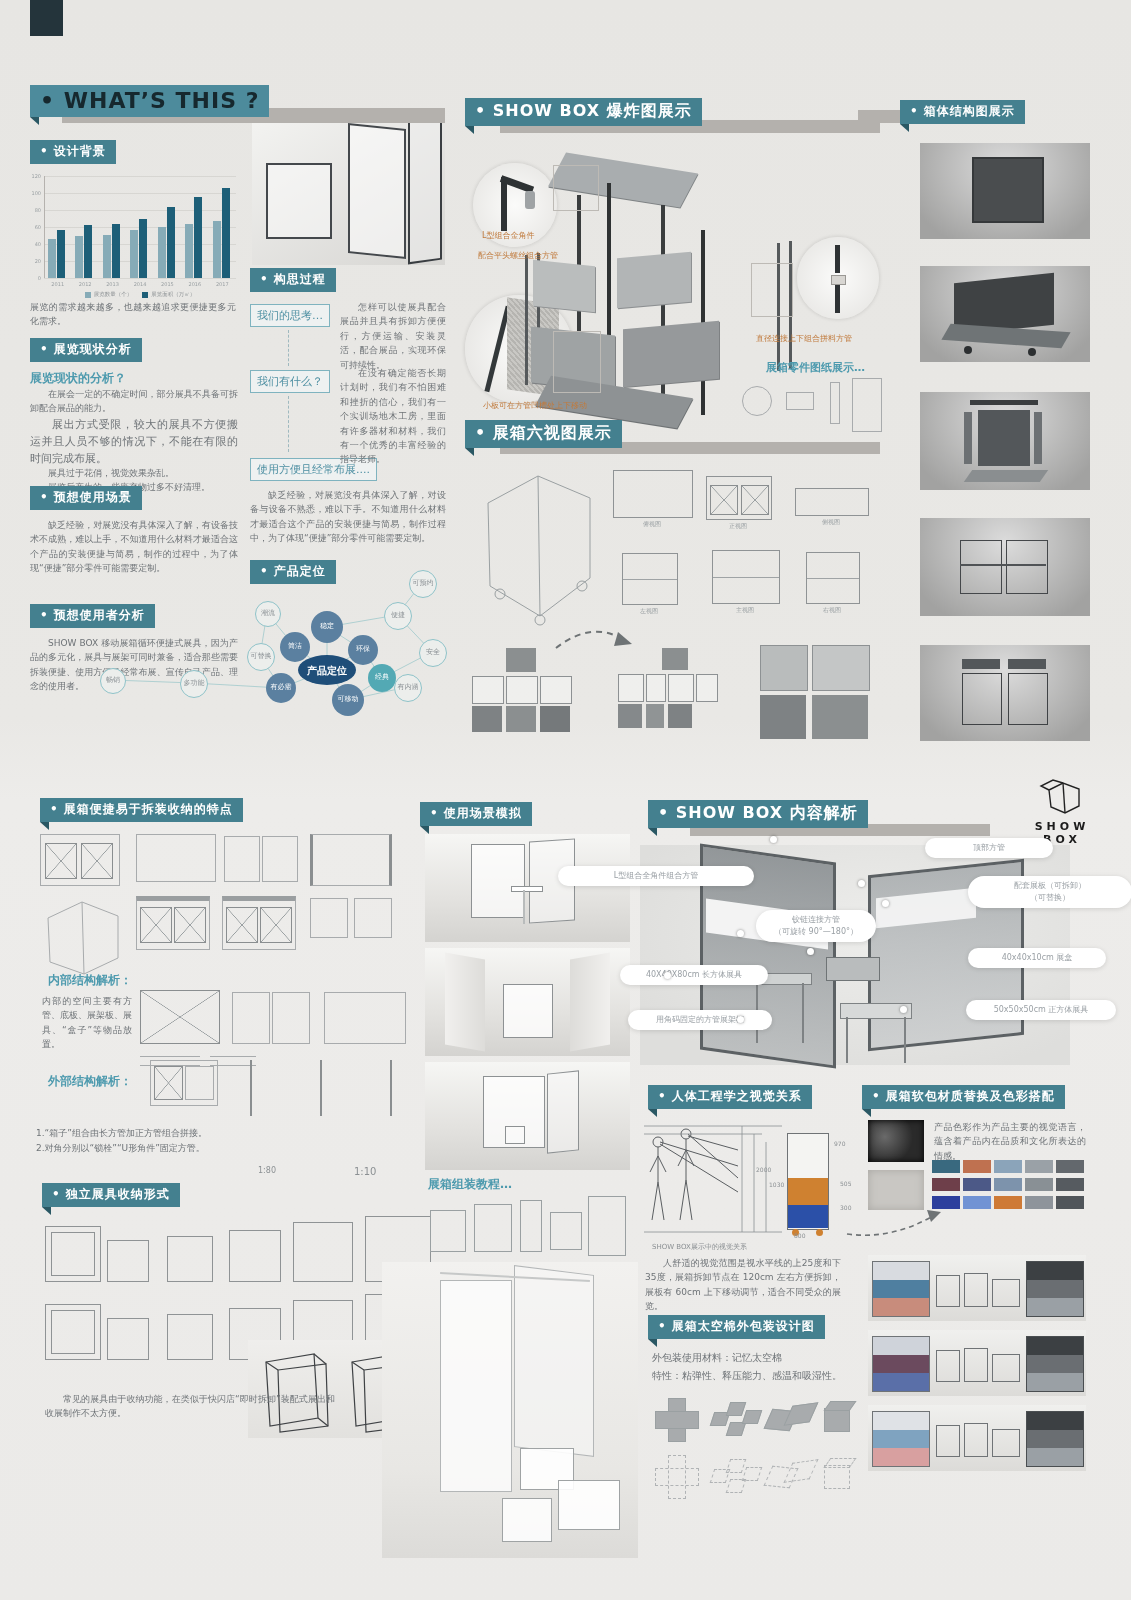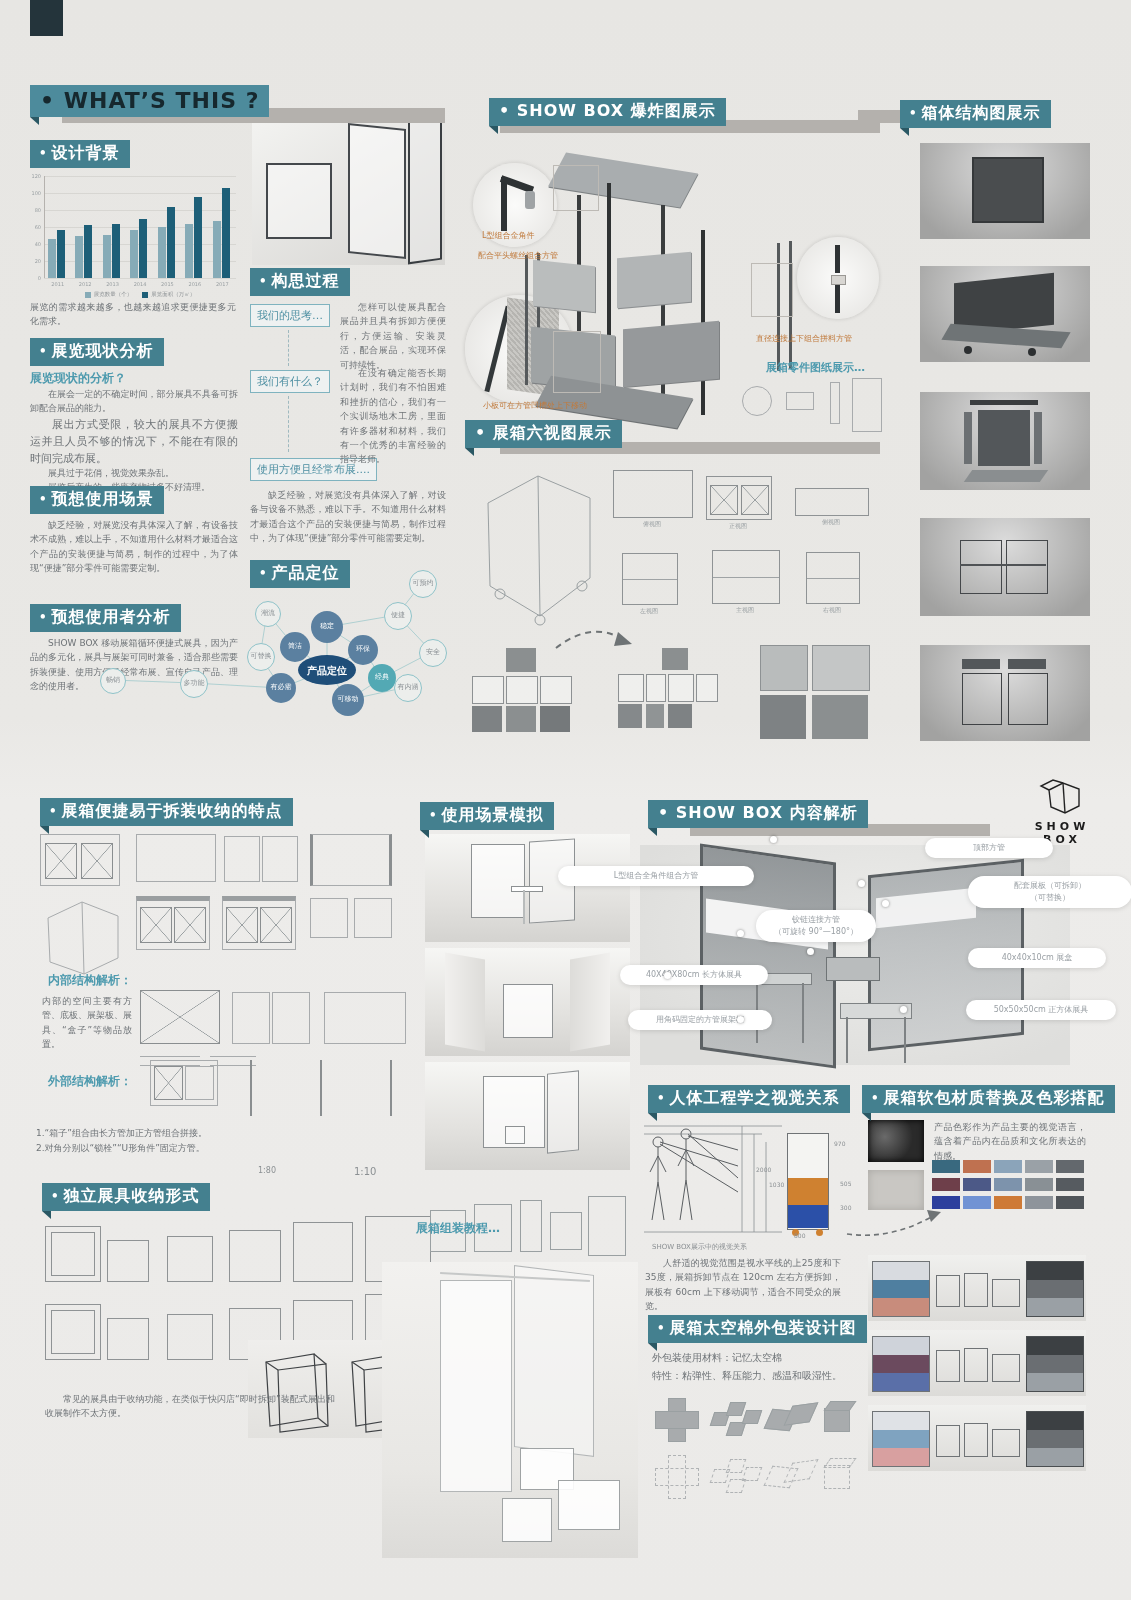--- a/index.html
+++ b/index.html
@@ -3,21 +3,21 @@
 <meta charset="utf-8">
 <style>
   html,body{margin:0;padding:0;background:#d8d7d5;}
   #canvas{position:relative;width:1131px;height:1600px;margin:0 auto;overflow:hidden;
     background:linear-gradient(180deg,#e7e6e3 0%,#e9e8e5 45%,#edecea 50%,#ebeae8 100%);
     font-family:"DejaVu Sans","Liberation Sans",sans-serif;}
   .abs{position:absolute;}
   .hdr{position:absolute;background:#44808f;color:#fff;font-weight:bold;white-space:nowrap;
        padding:3px 10px 4px 10px;z-index:5;letter-spacing:1px;}
   .hdr.big{font-size:16px;}
-  .hdr.md{font-size:16px;font-family:Liberation Serif, serif;}
+  .hdr.md{font-size:12px;}
   .fold::before{content:'';position:absolute;left:0;top:100%;width:0;height:0;
        border-top:8px solid #2a5864;border-left:9px solid transparent;}
   .tailbar{position:absolute;background:#b4b1ad;z-index:1;}
   .txt{position:absolute;color:#6e7377;font-size:9px;line-height:1.6;text-align:justify;z-index:4;}
   .lbl-teal{position:absolute;color:#4d9aae;font-weight:bold;z-index:4;}
   .lbl-orange{position:absolute;color:#c07a3c;font-size:8px;z-index:4;white-space:nowrap;}
   .render{position:absolute;background:linear-gradient(150deg,#f3f3f1, #d7d6d3);}
   .render.dark{background:radial-gradient(ellipse at 50% 25%, #dcdcdc 0%, #a2a2a1 85%);}
   .render.room{background:linear-gradient(180deg,#f6f6f4 0%,#e3e2df 60%,#d4d3d0 100%);}
   .wire{position:absolute;border:1px solid #8d9193;background:rgba(255,255,255,.30);}
@@ -175,21 +175,21 @@
       <div class="bubble outline" style="left: 334px; top: 5px; width: 26px; height: 26px;">可预约</div>
       <div class="bubble outline" style="left: 344px; top: 74px; width: 26px; height: 26px;">安全</div>
       <div class="bubble outline" style="left: 319px; top: 109px; width: 26px; height: 26px;">有内涵</div>
       <div class="bubble outline" style="left: 180px; top: 36px; width: 24px; height: 24px;">潮流</div>
       <div class="bubble outline" style="left: 172px; top: 78px; width: 26px; height: 26px;">可替换</div>
       <div class="bubble outline" style="left: 25px; top: 103px; width: 24px; height: 24px;">畅销</div>
       <div class="bubble outline" style="left: 105px; top: 105px; width: 26px; height: 26px;">多功能</div>
     </div>
 
   <div class="tailbar" style="left:500px;top:120px;width:380px;height:13px;"></div>
-  <div class="hdr big fold" style="left:465px;top:98px;margin-left:24px;"><span>• SHOW BOX 爆炸图展示</span></div>
+  <div class="hdr big fold" style="left:465px;top:98px;"><span>• SHOW BOX 爆炸图展示</span></div>
 
   <div class="abs" style="left:465px;top:135px;width:415px;height:300px;">
 
     <div class="abs" style="left:8px;top:28px;width:84px;height:84px;border-radius:50%;background:radial-gradient(#fbfbfa,#e4e3e0);box-shadow:0 0 4px rgba(0,0,0,.15);">
       <div class="abs" style="left:28px;top:14px;width:6px;height:54px;background:#2e3234;"></div>
       <div class="abs" style="left:28px;top:12px;width:34px;height:7px;background:#2e3234;transform:rotate(20deg);transform-origin:left;"></div>
       <div class="abs" style="left:52px;top:28px;width:10px;height:18px;background:#9fa3a5;border-radius:3px;"></div>
     </div>
     <div class="abs" style="left:0px;top:160px;width:108px;height:108px;border-radius:50%;background:radial-gradient(#fbfbfa,#e2e1de);box-shadow:0 0 4px rgba(0,0,0,.15);">
       <div class="abs" style="left:30px;top:10px;width:5px;height:88px;background:#33383a;transform:rotate(14deg);"></div>
@@ -432,21 +432,21 @@
     <div class="abs" style="left:20px;top:8px;width:40px;height:92px;background:linear-gradient(90deg,#f1f0ee,#dddcd9);transform:skewY(10deg);"></div>
     <div class="abs" style="left:145px;top:8px;width:40px;height:92px;background:linear-gradient(270deg,#f1f0ee,#dddcd9);transform:skewY(-10deg);"></div>
     <div class="wire" style="left:78px;top:36px;width:48px;height:52px;background:rgba(255,255,255,.8);"></div>
   </div>
   <div class="render room" style="left:425px;top:1062px;width:205px;height:108px;">
     <div class="wire" style="left:58px;top:14px;width:60px;height:70px;background:rgba(255,255,255,.75);"></div>
     <div class="wire" style="left:122px;top:10px;width:30px;height:78px;background:rgba(250,250,250,.5);transform:skewY(-6deg);"></div>
     <div class="wire" style="left:80px;top:64px;width:18px;height:16px;"></div>
   </div>
 
-  <div class="lbl-teal" style="left:416px;top:1176px;font-size:12px;margin-top:44px;">展箱组装教程…</div>
+  <div class="lbl-teal" style="left:428px;top:1176px;font-size:12px;">展箱组装教程…</div>
   <div id="assembly-sketches" class="abs" style="left:430px;top:1196px;width:205px;height:70px;">
       <div class="sk" style="left: 0px; top: 14px; width: 34px; height: 40px; border-color: rgb(154, 160, 162);"></div>
       <div class="sk" style="left: 44px; top: 8px; width: 36px; height: 46px; border-color: rgb(154, 160, 162);"></div>
       <div class="sk" style="left: 90px; top: 4px; width: 20px; height: 50px; border-color: rgb(154, 160, 162);"></div>
       <div class="sk" style="left: 120px; top: 16px; width: 30px; height: 36px; border-color: rgb(154, 160, 162);"></div>
       <div class="sk" style="left: 158px; top: 0px; width: 36px; height: 58px; border-color: rgb(154, 160, 162);"></div>
     </div>
 
   <div class="render room" style="left:382px;top:1262px;width:256px;height:296px;background:linear-gradient(180deg,#f2f1ef 0%,#e8e7e4 70%,#dcdbd8 100%);">
     <div class="wire" style="left:58px;top:18px;width:70px;height:210px;background:rgba(252,252,251,.85);border-color:#b3b6b7;"></div>

